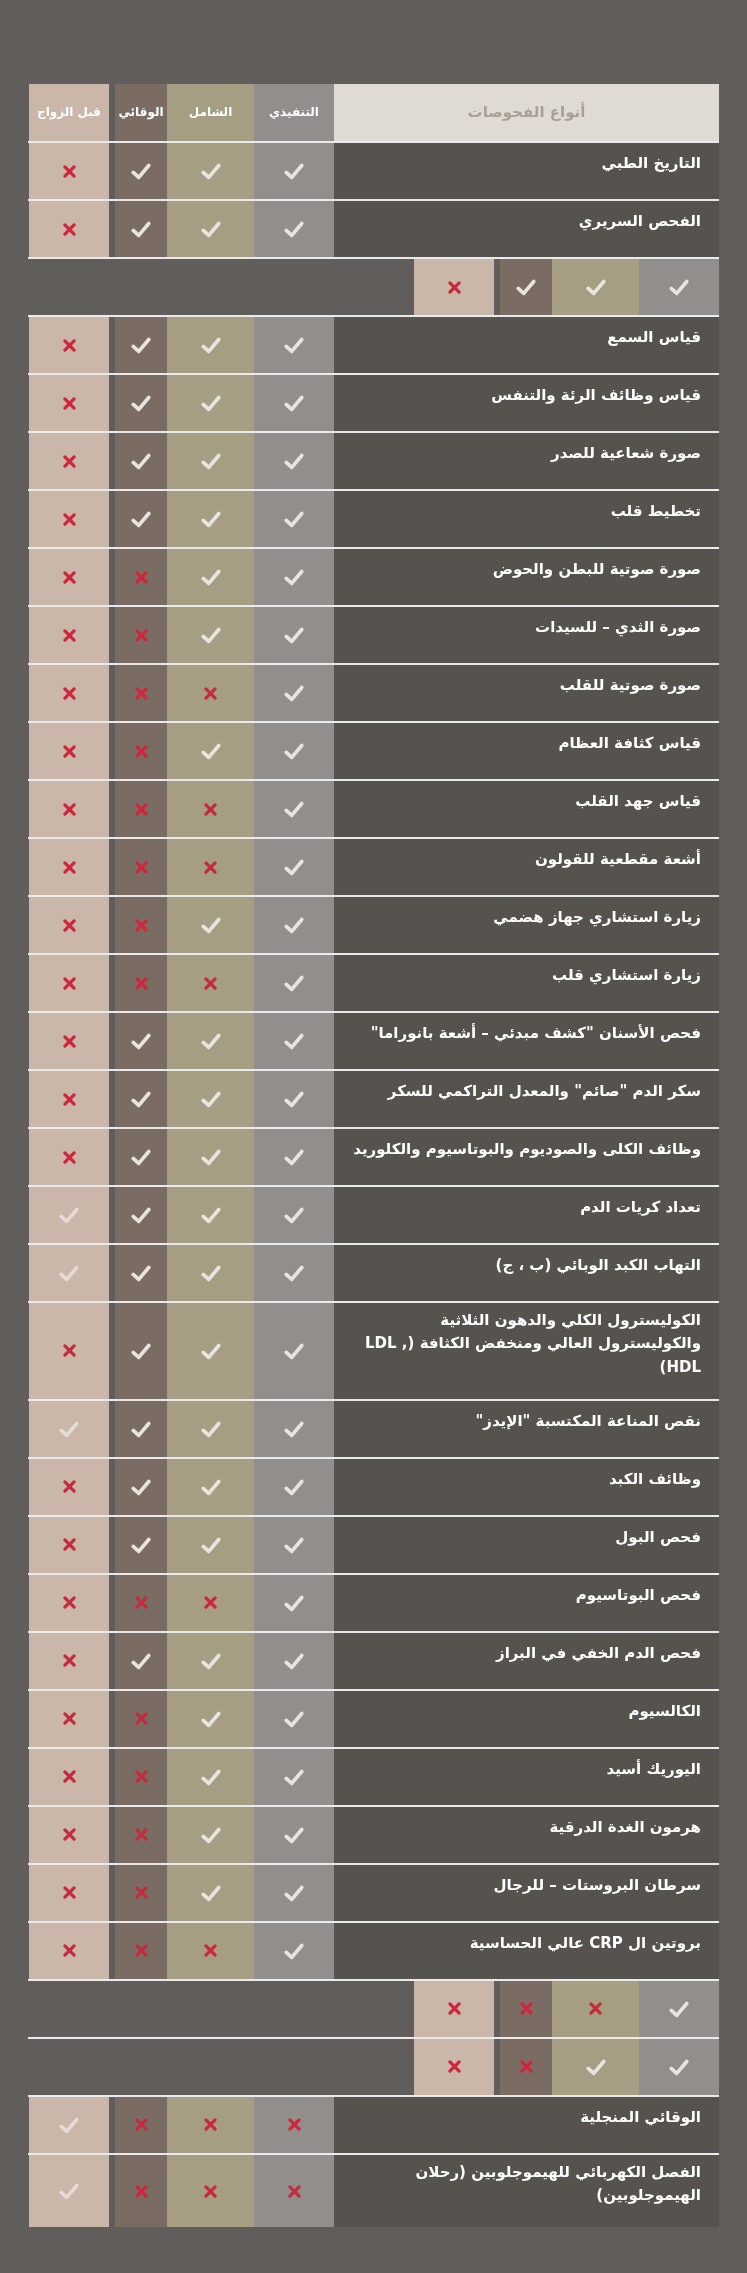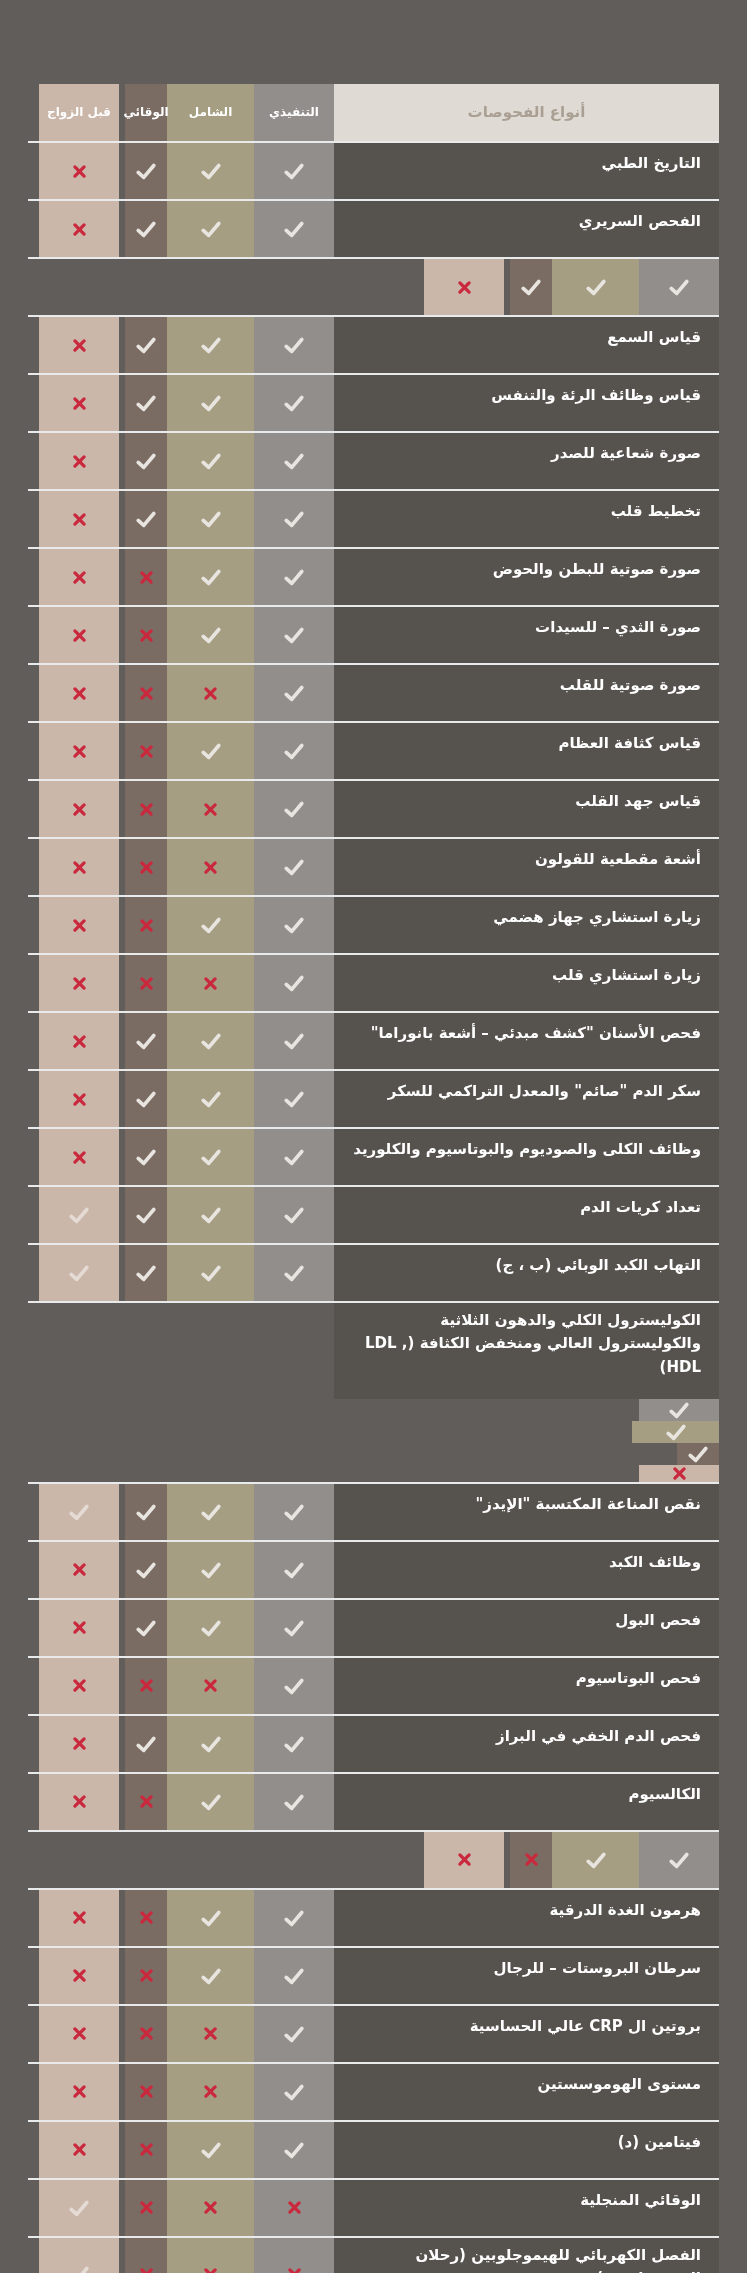--- a/index.html
+++ b/index.html
@@ -26,21 +26,21 @@
   }
   .table{
     margin:84px 28px 0 28px;
     width:691px;
   }
   .row{
     display:flex;
     min-height:58px;
     border-top:2px solid var(--separator);
   }
-  .row.tall{min-height:86px;flex-direction:column;}
+  .row.tall{min-height:86px;}
   .header-row{
     border-top:none;
     min-height:57px;
   }
   .cell{
     display:flex;
     align-items:center;
     flex:none;
   }
   .name-cell{
@@ -57,21 +57,21 @@
   .header-name-cell{
     background:var(--header-name-bg);
     color:var(--header-name-text);
     justify-content:center;
     text-align:right;
     padding:6px 8px;
   }
   .mark-cell{justify-content:center;}
   .col-executive{width:80px;background:var(--col-executive);}
   .col-comprehensive{width:87px;background:var(--col-comprehensive);}
-  .col-preventive{width:42px;background:var(--col-preventive);}
+  .col-preventive{width:52px;background:var(--col-preventive);}
   .col-premarital{width:80px;background:var(--col-premarital);}
   .gap{width:6px;flex:none;}
   .header-row .mark-cell{
     color:#FFFFFF;
     font-size:12px;
     font-weight:bold;
     text-align:center;
     line-height:1.2;
   }
   .mark{display:flex;align-items:center;justify-content:center;}
@@ -978,20 +978,21 @@
     <div class="cell mark-cell col-premarital">
             <span class="mark cross">
               <svg viewBox="0 0 24 24">
                 <path d="M5.5 5.5 L18.5 18.5 M18.5 5.5 L5.5 18.5" stroke="#C9283D" stroke-width="4.6" fill="none" stroke-linecap="round"></path>
               </svg>
             </span>
           </div>
   </div>
 
   <div class="row">
+    <div class="cell name-cell">اليوريك أسيد</div>
     <div class="cell mark-cell col-executive">
             <span class="mark check">
               <svg viewBox="0 0 24 24">
                 <path d="M3.5 13.5 L9.5 19 L20.5 6" stroke="#E8E5E0" stroke-width="4" stroke-linejoin="round" fill="none" stroke-linecap="round"></path>
               </svg>
             </span>
           </div>
     <div class="cell mark-cell col-comprehensive">
             <span class="mark check">
               <svg viewBox="0 0 24 24">
@@ -1109,54 +1110,52 @@
     <div class="cell mark-cell col-premarital">
             <span class="mark cross">
               <svg viewBox="0 0 24 24">
                 <path d="M5.5 5.5 L18.5 18.5 M18.5 5.5 L5.5 18.5" stroke="#C9283D" stroke-width="4.6" fill="none" stroke-linecap="round"></path>
               </svg>
             </span>
           </div>
   </div>
 
   <div class="row">
-    <div class="cell name-cell">مستوى الهوموسستين</div>
-    <div class="cell mark-cell col-executive">
-            <span class="mark check">
-              <svg viewBox="0 0 24 24">
-                <path d="M3.5 13.5 L9.5 19 L20.5 6" stroke="#E8E5E0" stroke-width="4" stroke-linejoin="round" fill="none" stroke-linecap="round"></path>
-              </svg>
-            </span>
-          </div>
-    <div class="cell mark-cell col-comprehensive">
-            <span class="mark cross">
-              <svg viewBox="0 0 24 24">
-                <path d="M5.5 5.5 L18.5 18.5 M18.5 5.5 L5.5 18.5" stroke="#C9283D" stroke-width="4.6" fill="none" stroke-linecap="round"></path>
-              </svg>
-            </span>
-          </div>
-    <div class="cell mark-cell col-preventive">
-            <span class="mark cross">
-              <svg viewBox="0 0 24 24">
-                <path d="M5.5 5.5 L18.5 18.5 M18.5 5.5 L5.5 18.5" stroke="#C9283D" stroke-width="4.6" fill="none" stroke-linecap="round"></path>
-              </svg>
-            </span>
-          </div>
-    <div class="gap"></div>
-    <div class="cell mark-cell col-premarital">
-            <span class="mark cross">
-              <svg viewBox="0 0 24 24">
-                <path d="M5.5 5.5 L18.5 18.5 M18.5 5.5 L5.5 18.5" stroke="#C9283D" stroke-width="4.6" fill="none" stroke-linecap="round"></path>
-              </svg>
-            </span>
-          </div>
-  </div>
-
-  <div class="row">
-    <div class="cell name-cell">فيتامين (د)</div>
+    <div class="cell mark-cell col-executive">
+            <span class="mark check">
+              <svg viewBox="0 0 24 24">
+                <path d="M3.5 13.5 L9.5 19 L20.5 6" stroke="#E8E5E0" stroke-width="4" stroke-linejoin="round" fill="none" stroke-linecap="round"></path>
+              </svg>
+            </span>
+          </div>
+    <div class="cell mark-cell col-comprehensive">
+            <span class="mark cross">
+              <svg viewBox="0 0 24 24">
+                <path d="M5.5 5.5 L18.5 18.5 M18.5 5.5 L5.5 18.5" stroke="#C9283D" stroke-width="4.6" fill="none" stroke-linecap="round"></path>
+              </svg>
+            </span>
+          </div>
+    <div class="cell mark-cell col-preventive">
+            <span class="mark cross">
+              <svg viewBox="0 0 24 24">
+                <path d="M5.5 5.5 L18.5 18.5 M18.5 5.5 L5.5 18.5" stroke="#C9283D" stroke-width="4.6" fill="none" stroke-linecap="round"></path>
+              </svg>
+            </span>
+          </div>
+    <div class="gap"></div>
+    <div class="cell mark-cell col-premarital">
+            <span class="mark cross">
+              <svg viewBox="0 0 24 24">
+                <path d="M5.5 5.5 L18.5 18.5 M18.5 5.5 L5.5 18.5" stroke="#C9283D" stroke-width="4.6" fill="none" stroke-linecap="round"></path>
+              </svg>
+            </span>
+          </div>
+  </div>
+
+  <div class="row">
     <div class="cell mark-cell col-executive">
             <span class="mark check">
               <svg viewBox="0 0 24 24">
                 <path d="M3.5 13.5 L9.5 19 L20.5 6" stroke="#E8E5E0" stroke-width="4" stroke-linejoin="round" fill="none" stroke-linecap="round"></path>
               </svg>
             </span>
           </div>
     <div class="cell mark-cell col-comprehensive">
             <span class="mark check">
               <svg viewBox="0 0 24 24">

